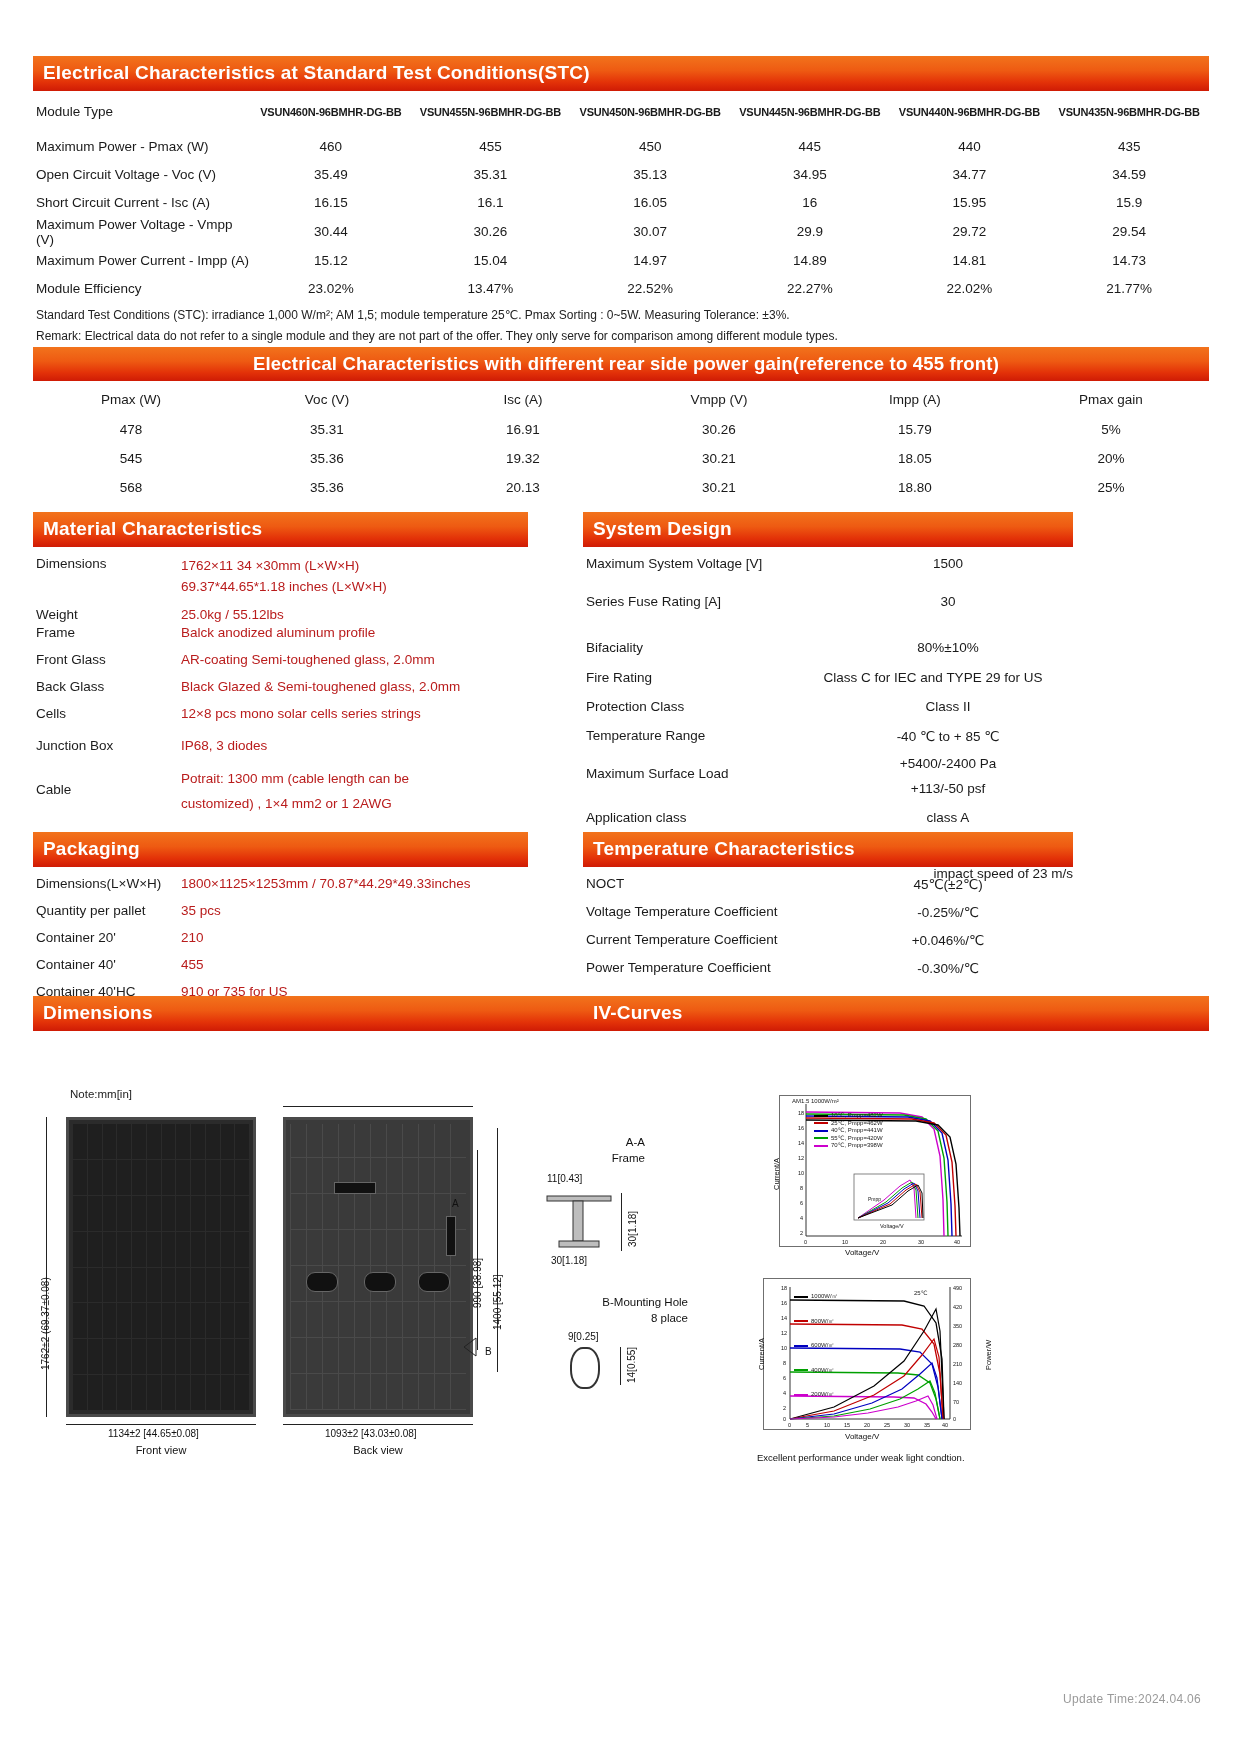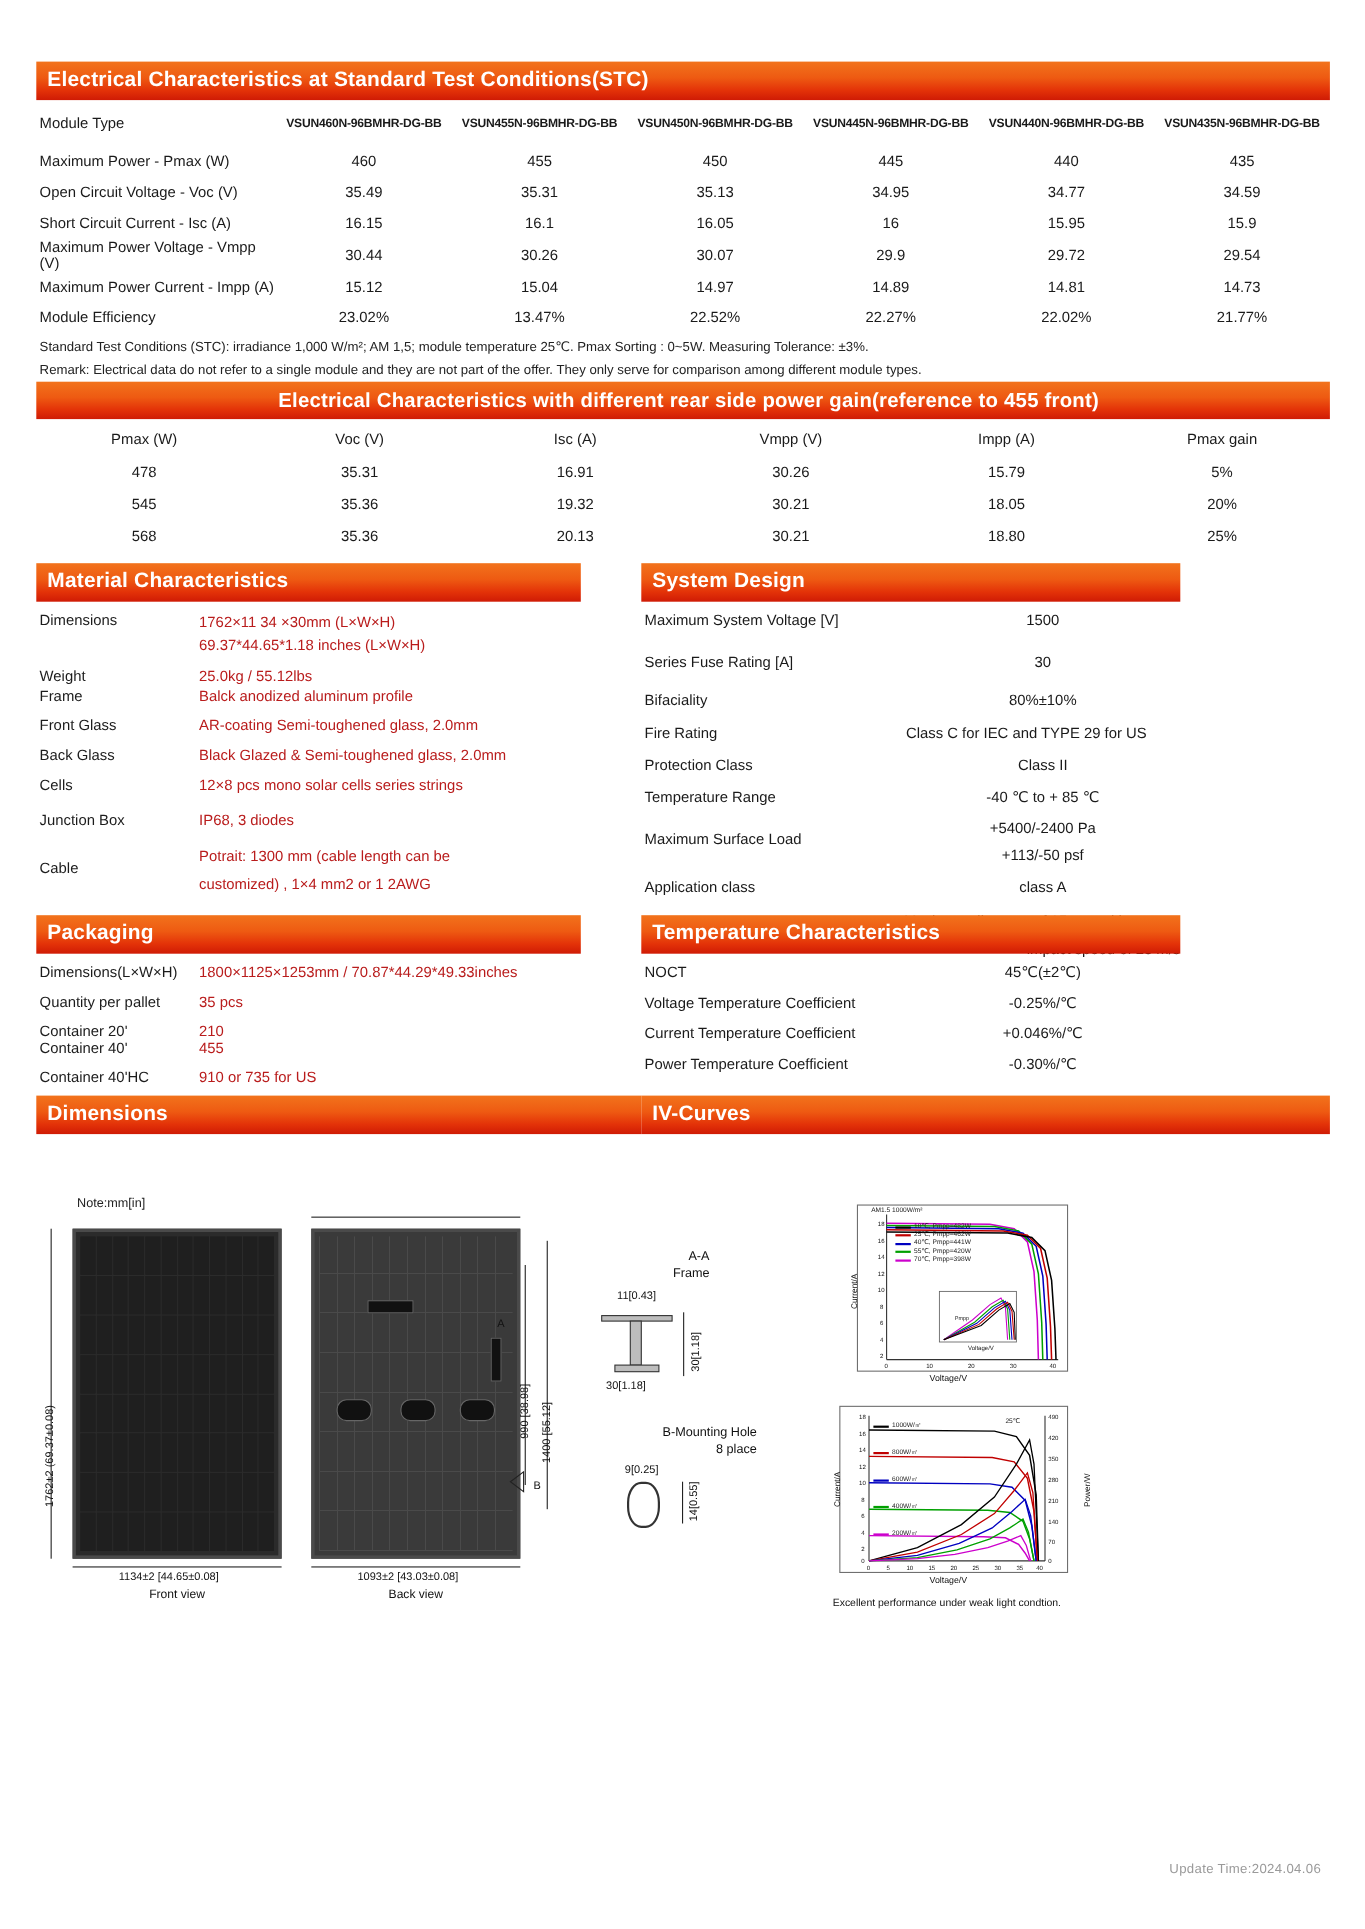--- a/index.html
+++ b/index.html
@@ -261,21 +261,21 @@
     </div>
   </div>
 
   <div class="col-right" style="top:512px;">
     <div class="bar">System Design</div>
     <div style="margin-top:9px;">
       <div class="kv2" style="margin-bottom:23px;">
         <div class="k">Maximum System Voltage [V]</div>
         <div class="v">1500</div>
       </div>
-      <div class="kv2" style="margin-bottom:20px;">
+      <div class="kv2" style="margin-bottom:31px;">
         <div class="k">Series Fuse Rating [A]</div>
         <div class="v">30</div>
       </div>
       <div class="kv2" style="margin-bottom:15px;">
         <div class="k">Bifaciality</div>
         <div class="v">80%±10%</div>
       </div>
       <div class="kv2" style="margin-bottom:14px;">
         <div class="k">Fire Rating</div>
         <div class="v" style="flex:0 0 280px;">Class C for IEC and TYPE 29 for US</div>
@@ -313,21 +313,21 @@
     <div class="bar">Packaging</div>
     <div style="margin-top:9px;">
       <div class="kv" style="margin-bottom:12px;">
         <div class="k">Dimensions(L×W×H)</div>
         <div class="v">1800×1125×1253mm / 70.87*44.29*49.33inches</div>
       </div>
       <div class="kv" style="margin-bottom:12px;">
         <div class="k">Quantity per pallet</div>
         <div class="v">35 pcs</div>
       </div>
-      <div class="kv" style="justify-content:space-between;">
+      <div class="kv" style="margin-bottom:12px;justify-content:space-between;">
         <div class="k">Container 20'</div>
         <div class="v">210</div>
       </div>
       <div class="kv" style="margin-bottom:12px;">
         <div class="k">Container 40'</div>
         <div class="v">455</div>
       </div>
       <div class="kv">
         <div class="k">Container 40'HC</div>
         <div class="v">910 or 735 for US</div>
@@ -491,21 +491,21 @@
     <div class="viewlabel" style="left:283px;top:404px;width:190px;">Back view</div>
     <div class="dimtxt" style="left:452px;top:158px;">A</div>
     <div class="dimtxt" style="left:485px;top:306px;">B</div>
     <svg style="position:absolute;left:462px;top:296px;" width="24" height="22">
       <polygon points="2,11 14,2 14,20" fill="none" stroke="#222" stroke-width="1"></polygon>
     </svg>
 
     <div class="frame-sec">
       <div class="sec-title">A-A</div>
       <div class="sec-title">Frame</div>
-      <div class="dimtxt" style="left:36px;top:38px;">11[0.43]</div>
+      <div class="dimtxt" style="left:22px;top:38px;">11[0.43]</div>
       <svg class="frame-shape" viewBox="0 0 72 60">
         <rect x="4" y="6" width="64" height="5" fill="#bdbdbd" stroke="#333" stroke-width="1"></rect>
         <rect x="30" y="11" width="10" height="40" fill="#bdbdbd" stroke="#333" stroke-width="1"></rect>
         <rect x="16" y="51" width="40" height="6" fill="#bdbdbd" stroke="#333" stroke-width="1"></rect>
       </svg>
       <div class="dimline" style="left:96px;top:58px;width:1px;height:58px;"></div>
       <div class="dimtxt vert" style="left:102px;top:112px;">30[1.18]</div>
       <div class="dimtxt" style="left:26px;top:120px;">30[1.18]</div>
     </div>
 

